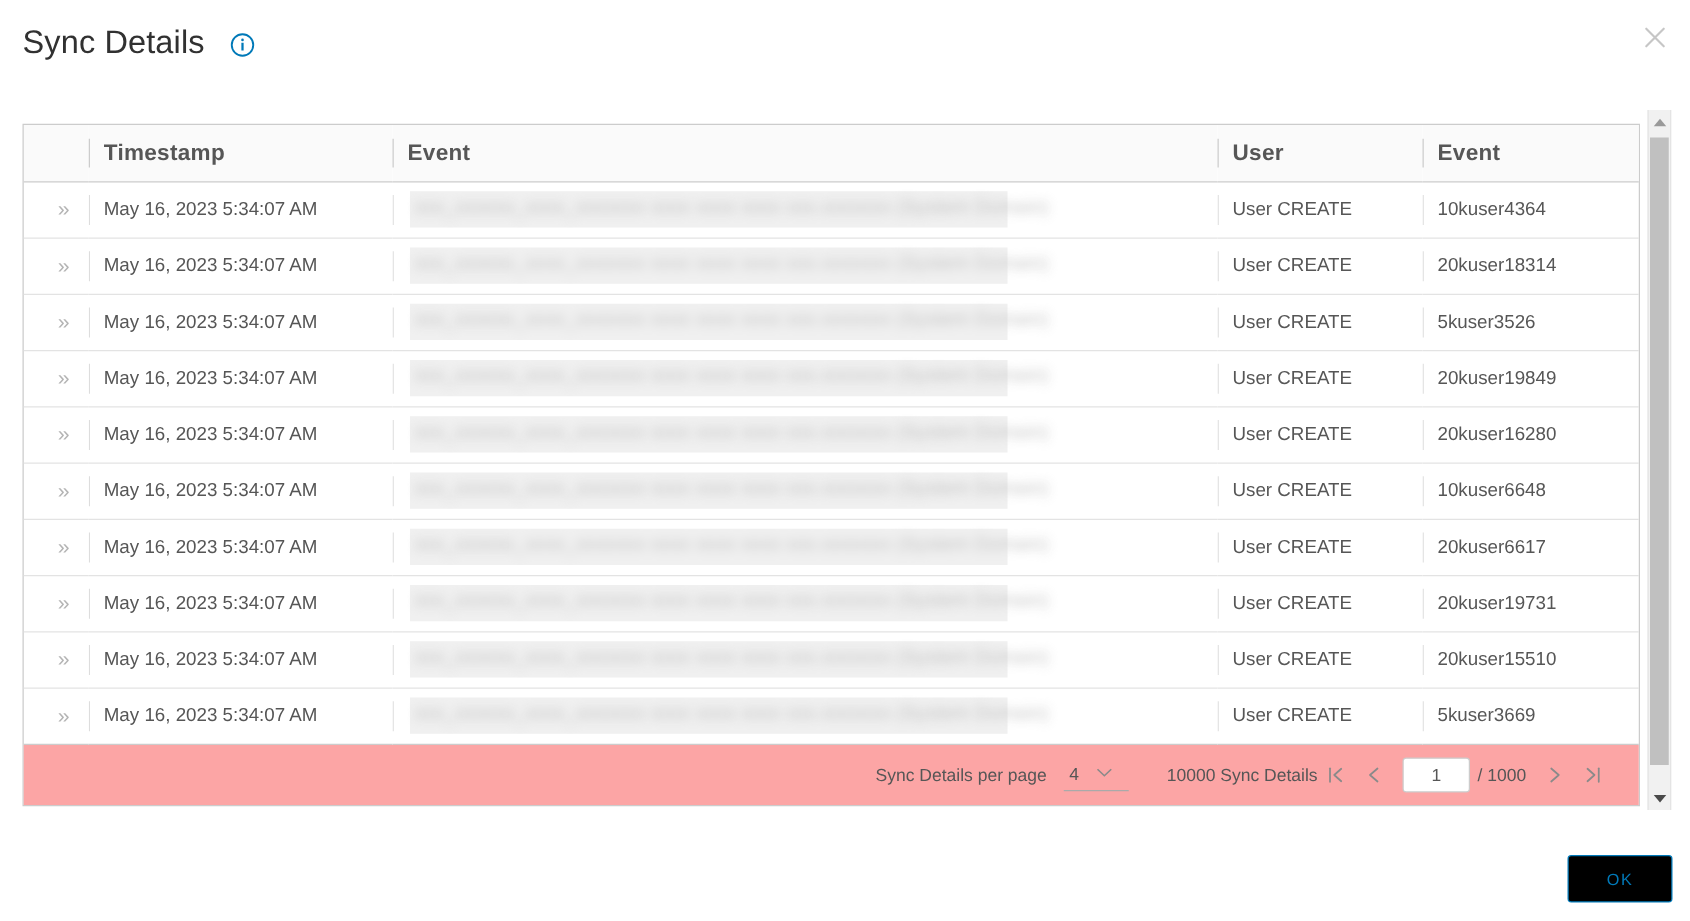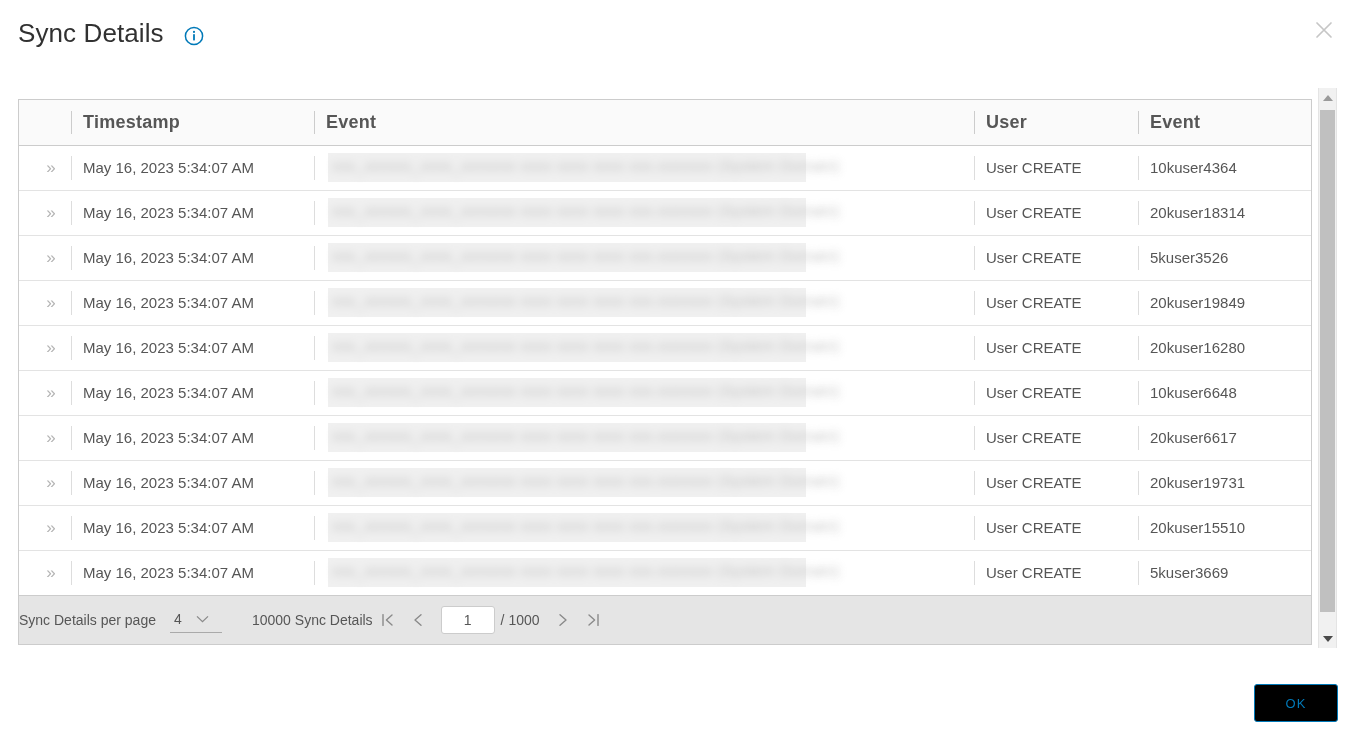--- a/index.html
+++ b/index.html
@@ -141,24 +141,24 @@
     letter-spacing: 0.4px;
     white-space: nowrap;
     filter: blur(4.2px);
     -webkit-filter: blur(4.2px);
     opacity: 0.92;
   }
 
   
   .pager {
     height: 48px;
-    background: #e5e5e5;
+    background: #fca5a5;
     display: flex;
     align-items: center;
-    justify-content: flex-start;
+    justify-content: flex-end;
     padding-right: 22px;
     font-size: 14px;
     color: #565656;
   }
   .pager-label { margin-right: 14px; white-space: nowrap; }
   .page-size {
     position: relative;
     display: flex; align-items: center;
     border-bottom: 1px solid #aaaaaa;
     height: 26px;

